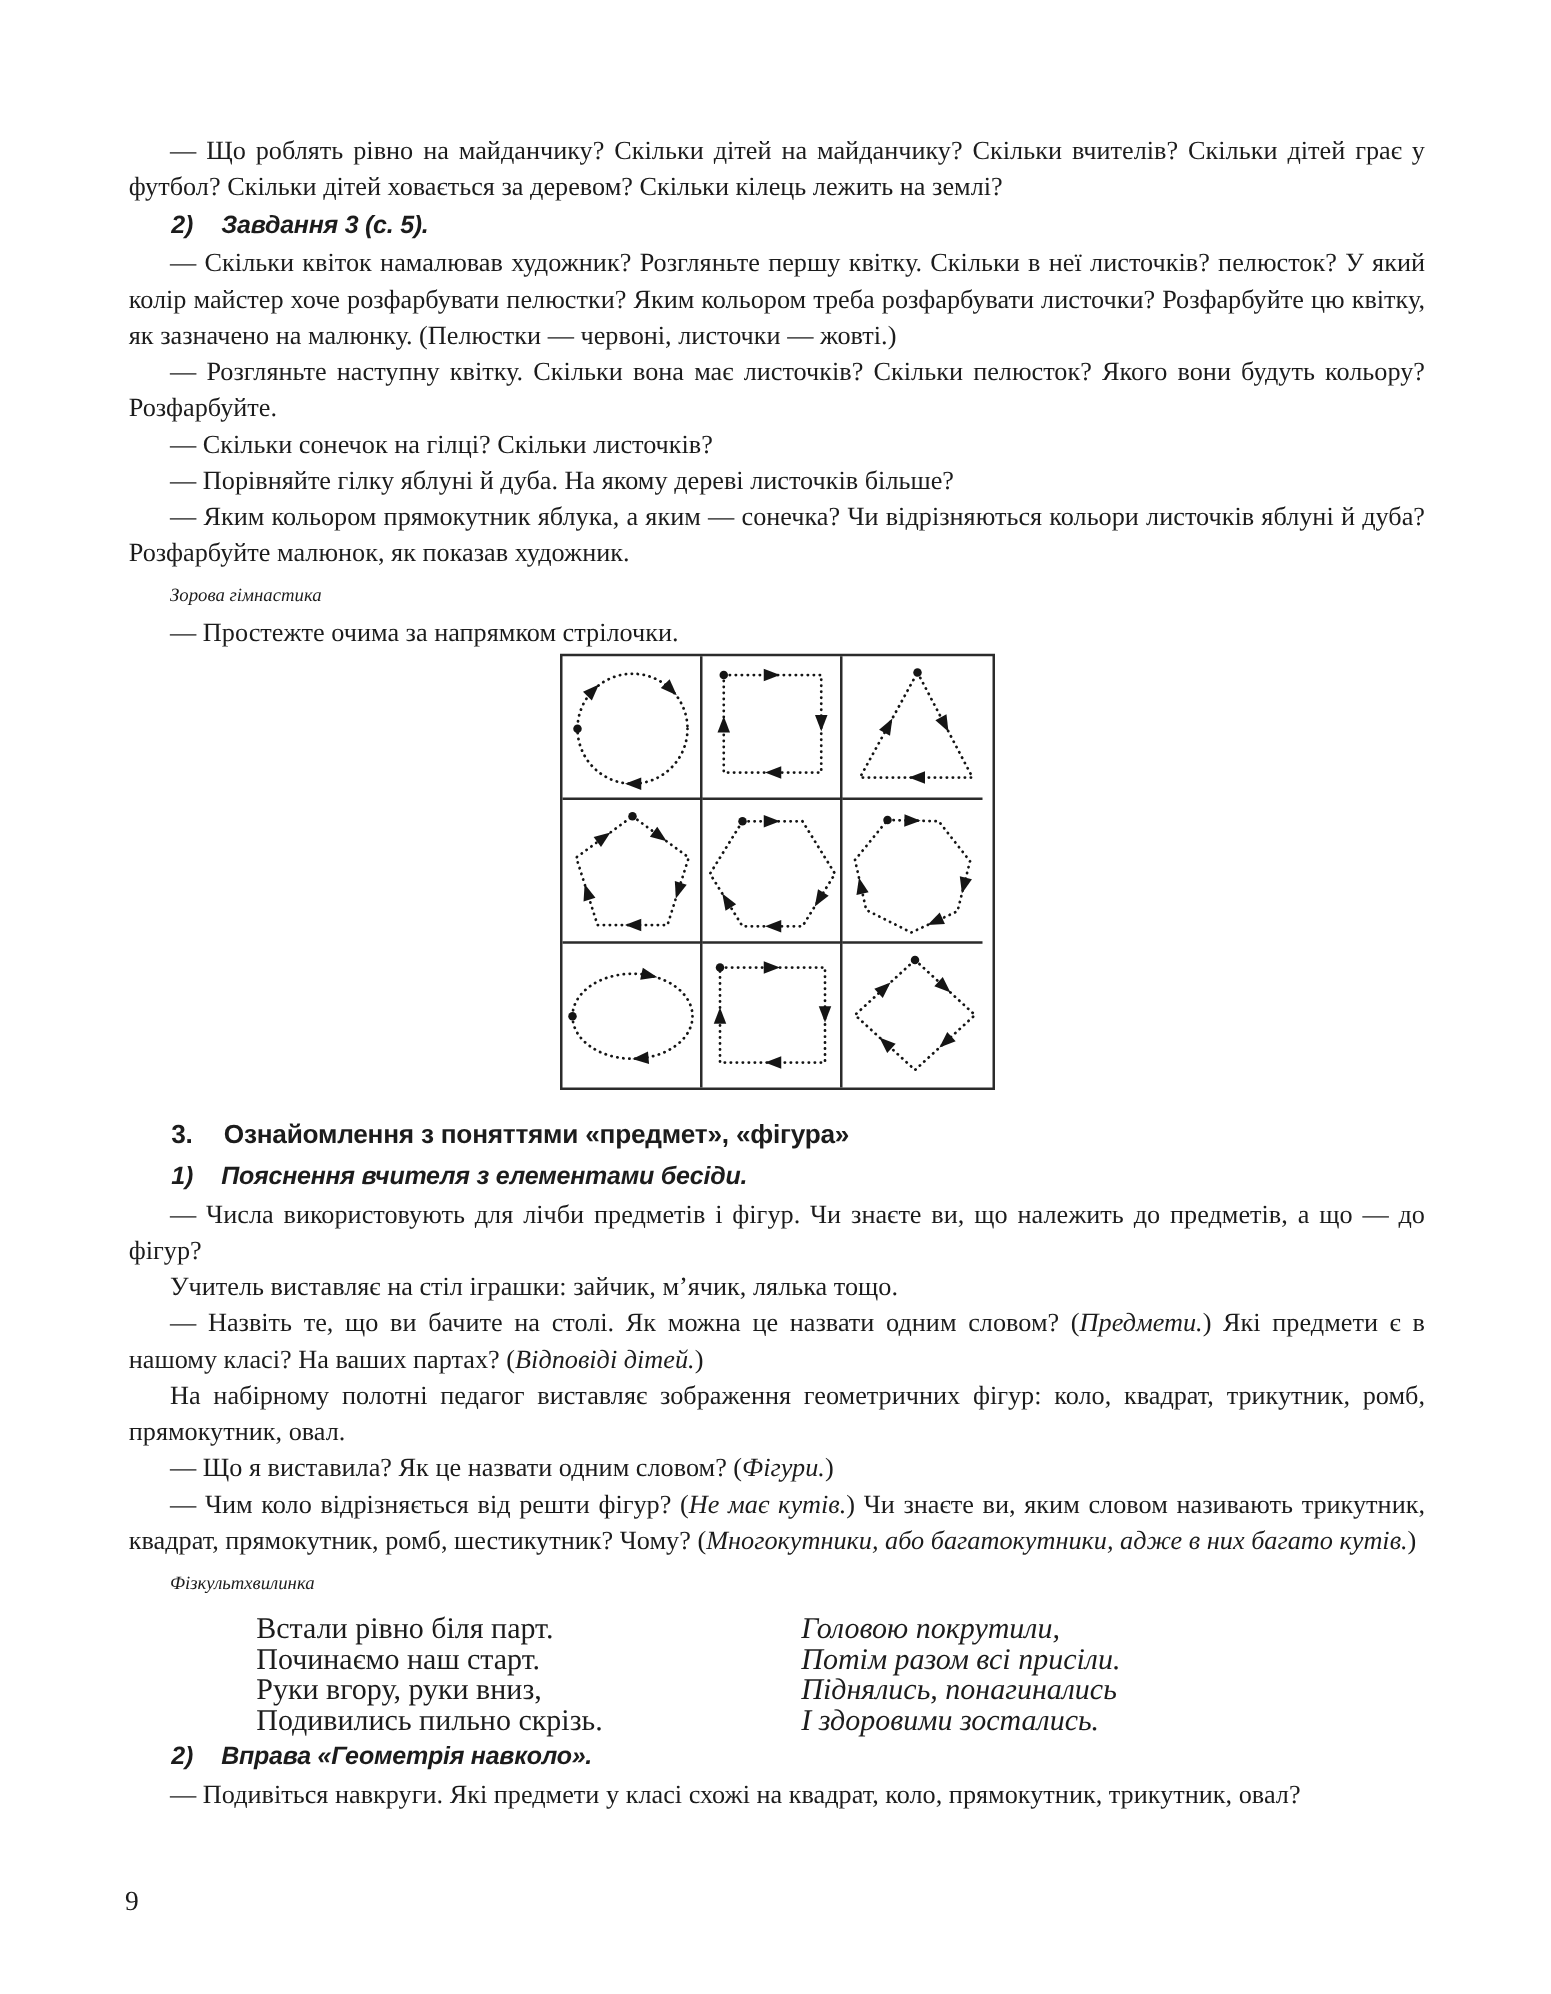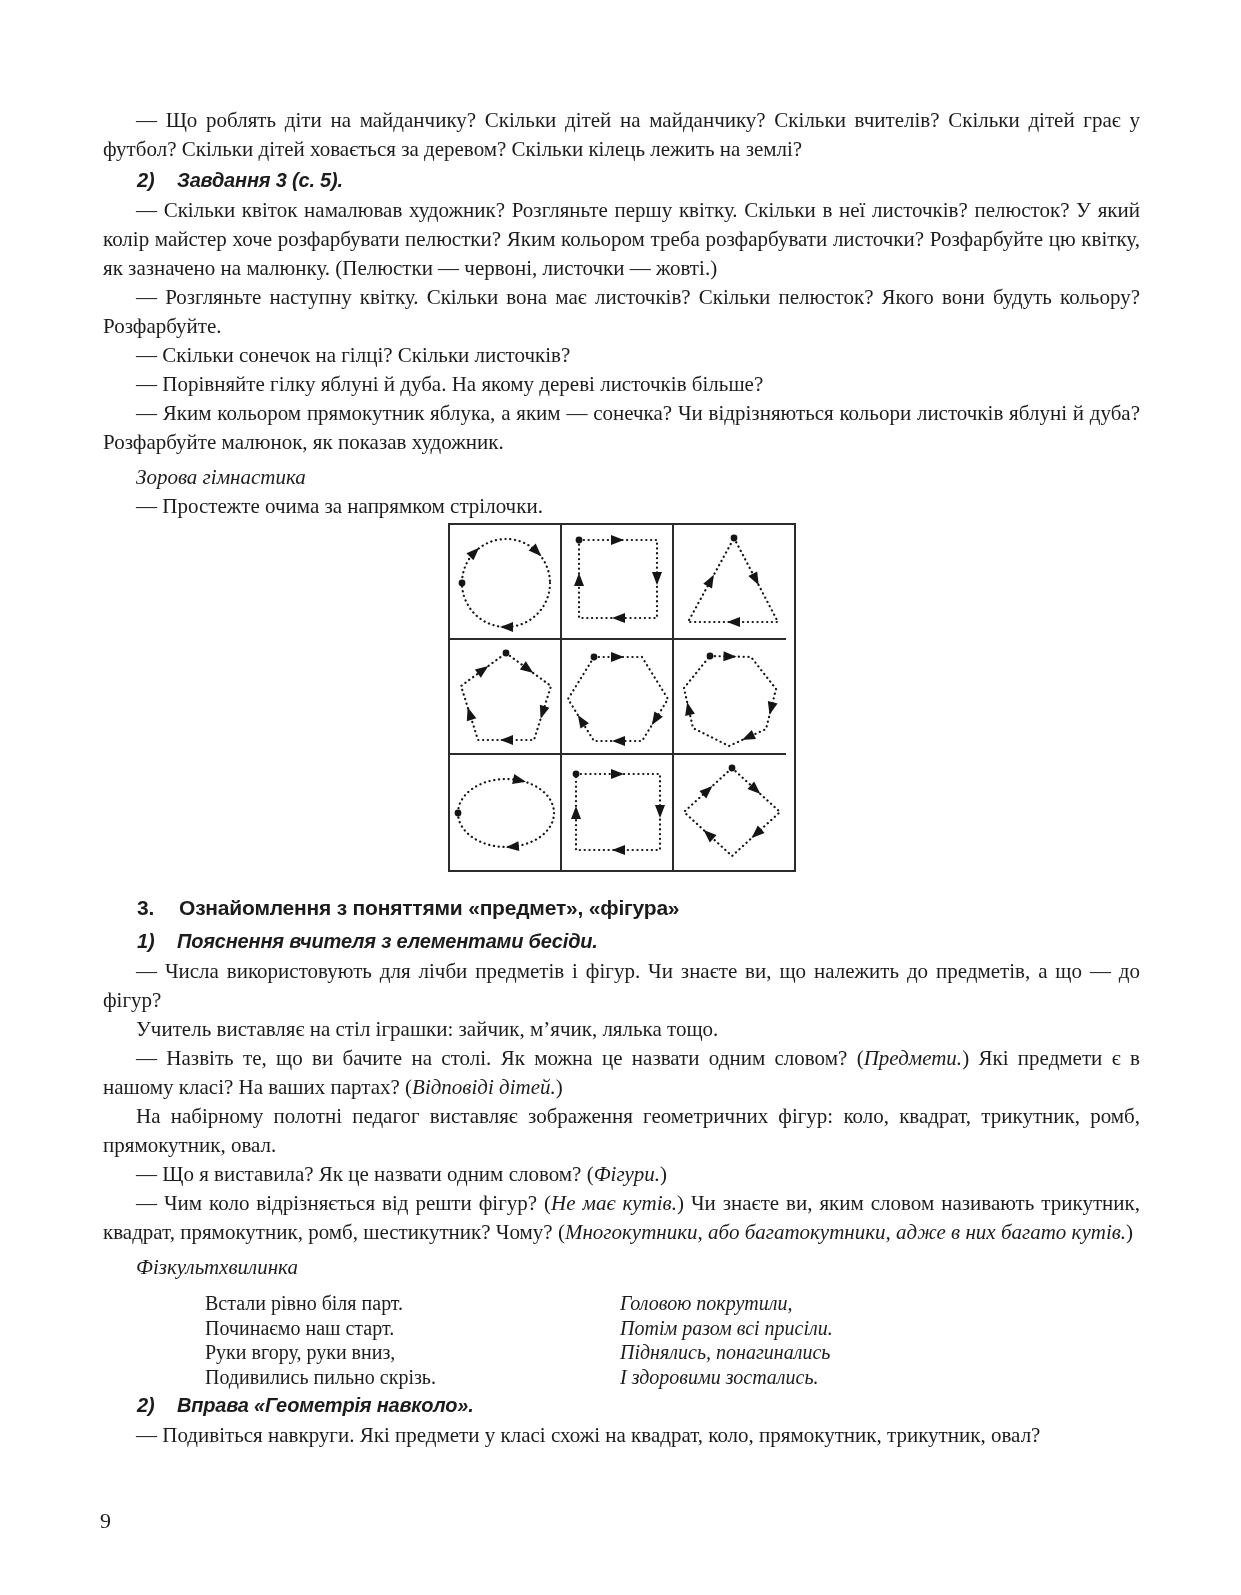--- a/index.html
+++ b/index.html
@@ -17,41 +17,41 @@
     display:flex;font-family:"Liberation Sans", sans-serif;font-weight:bold;font-style:italic;
     font-size:20px;line-height:25px;margin:4px 0 3px;padding-left:34px;letter-spacing:-0.2px;
   }
   .h-sub .num{flex:none;width:40px;}
   .h-main{
     display:flex;font-family:"Liberation Sans", sans-serif;font-weight:bold;
     font-size:21px;line-height:27px;margin:22px 0 8px;padding-left:34px;letter-spacing:-0.2px;
   }
   .h-main .num{flex:none;width:42px;}
   .h-it{
-    font-style:italic;font-size:21px;line-height:29px;margin:6px 0 0;padding-left:33px;
+    font-style:italic;font-size:15px;line-height:29px;margin:6px 0 0;padding-left:33px;
   }
   .figure{
     width:344px;margin:2px auto 22px;border:2px solid #2b2b2b;
     display:grid;grid-template-columns:repeat(3,112px);grid-auto-rows:115px;background:#fff;
   }
   .cell{border-right:2px solid #2b2b2b;border-bottom:2px solid #2b2b2b;overflow:hidden;}
   .cell:nth-child(3n){border-right:none;}
   .cell:nth-child(n+7){border-bottom:none;}
-  .poem{display:flex;margin:9px 0 4px;font-size:20px;line-height:24.5px;}
+  .poem{display:flex;margin:9px 0 4px;font-size:24px;line-height:24.5px;gap:21px;}
   .poem .col-left{flex:none;width:517px;padding-left:102px;box-sizing:border-box;}
   .poem .col-right{flex:none;font-style:italic;}
   .poem span{display:block;}
   .pagenum{position:absolute;left:100px;top:1508px;font-size:22px;line-height:26px;}
 </style>
 </head>
 <body>
 
 <div class="page">
 
-  <p class="body">— Що роблять діти на майданчику? Скільки дітей на майданчику? Скільки вчителів? Скільки дітей грає у футбол? Скільки дітей ховається за деревом? Скільки кілець лежить на землі?</p>
+  <p class="body">— Що роблять рівно на майданчику? Скільки дітей на майданчику? Скільки вчителів? Скільки дітей грає у футбол? Скільки дітей ховається за деревом? Скільки кілець лежить на землі?</p>
 
   <div class="h-sub">
     <span class="num">2)</span>
     <span>Завдання 3 (с. 5).</span>
   </div>
 
   <p class="body">— Скільки квіток намалював художник? Розгляньте першу квітку. Скільки в неї листочків? пелюсток? У який колір майстер хоче розфарбувати пелюстки? Яким кольором треба розфарбувати листочки? Розфарбуйте цю квітку, як зазначено на малюнку. (Пелюстки — червоні, листочки — жовті.)</p>
   <p class="body">— Розгляньте наступну квітку. Скільки вона має листочків? Скільки пелюсток? Якого вони будуть кольору? Розфарбуйте.</p>
   <p class="body">— Скільки сонечок на гілці? Скільки листочків?</p>
   <p class="body">— Порівняйте гілку яблуні й дуба. На якому дереві листочків більше?</p>

